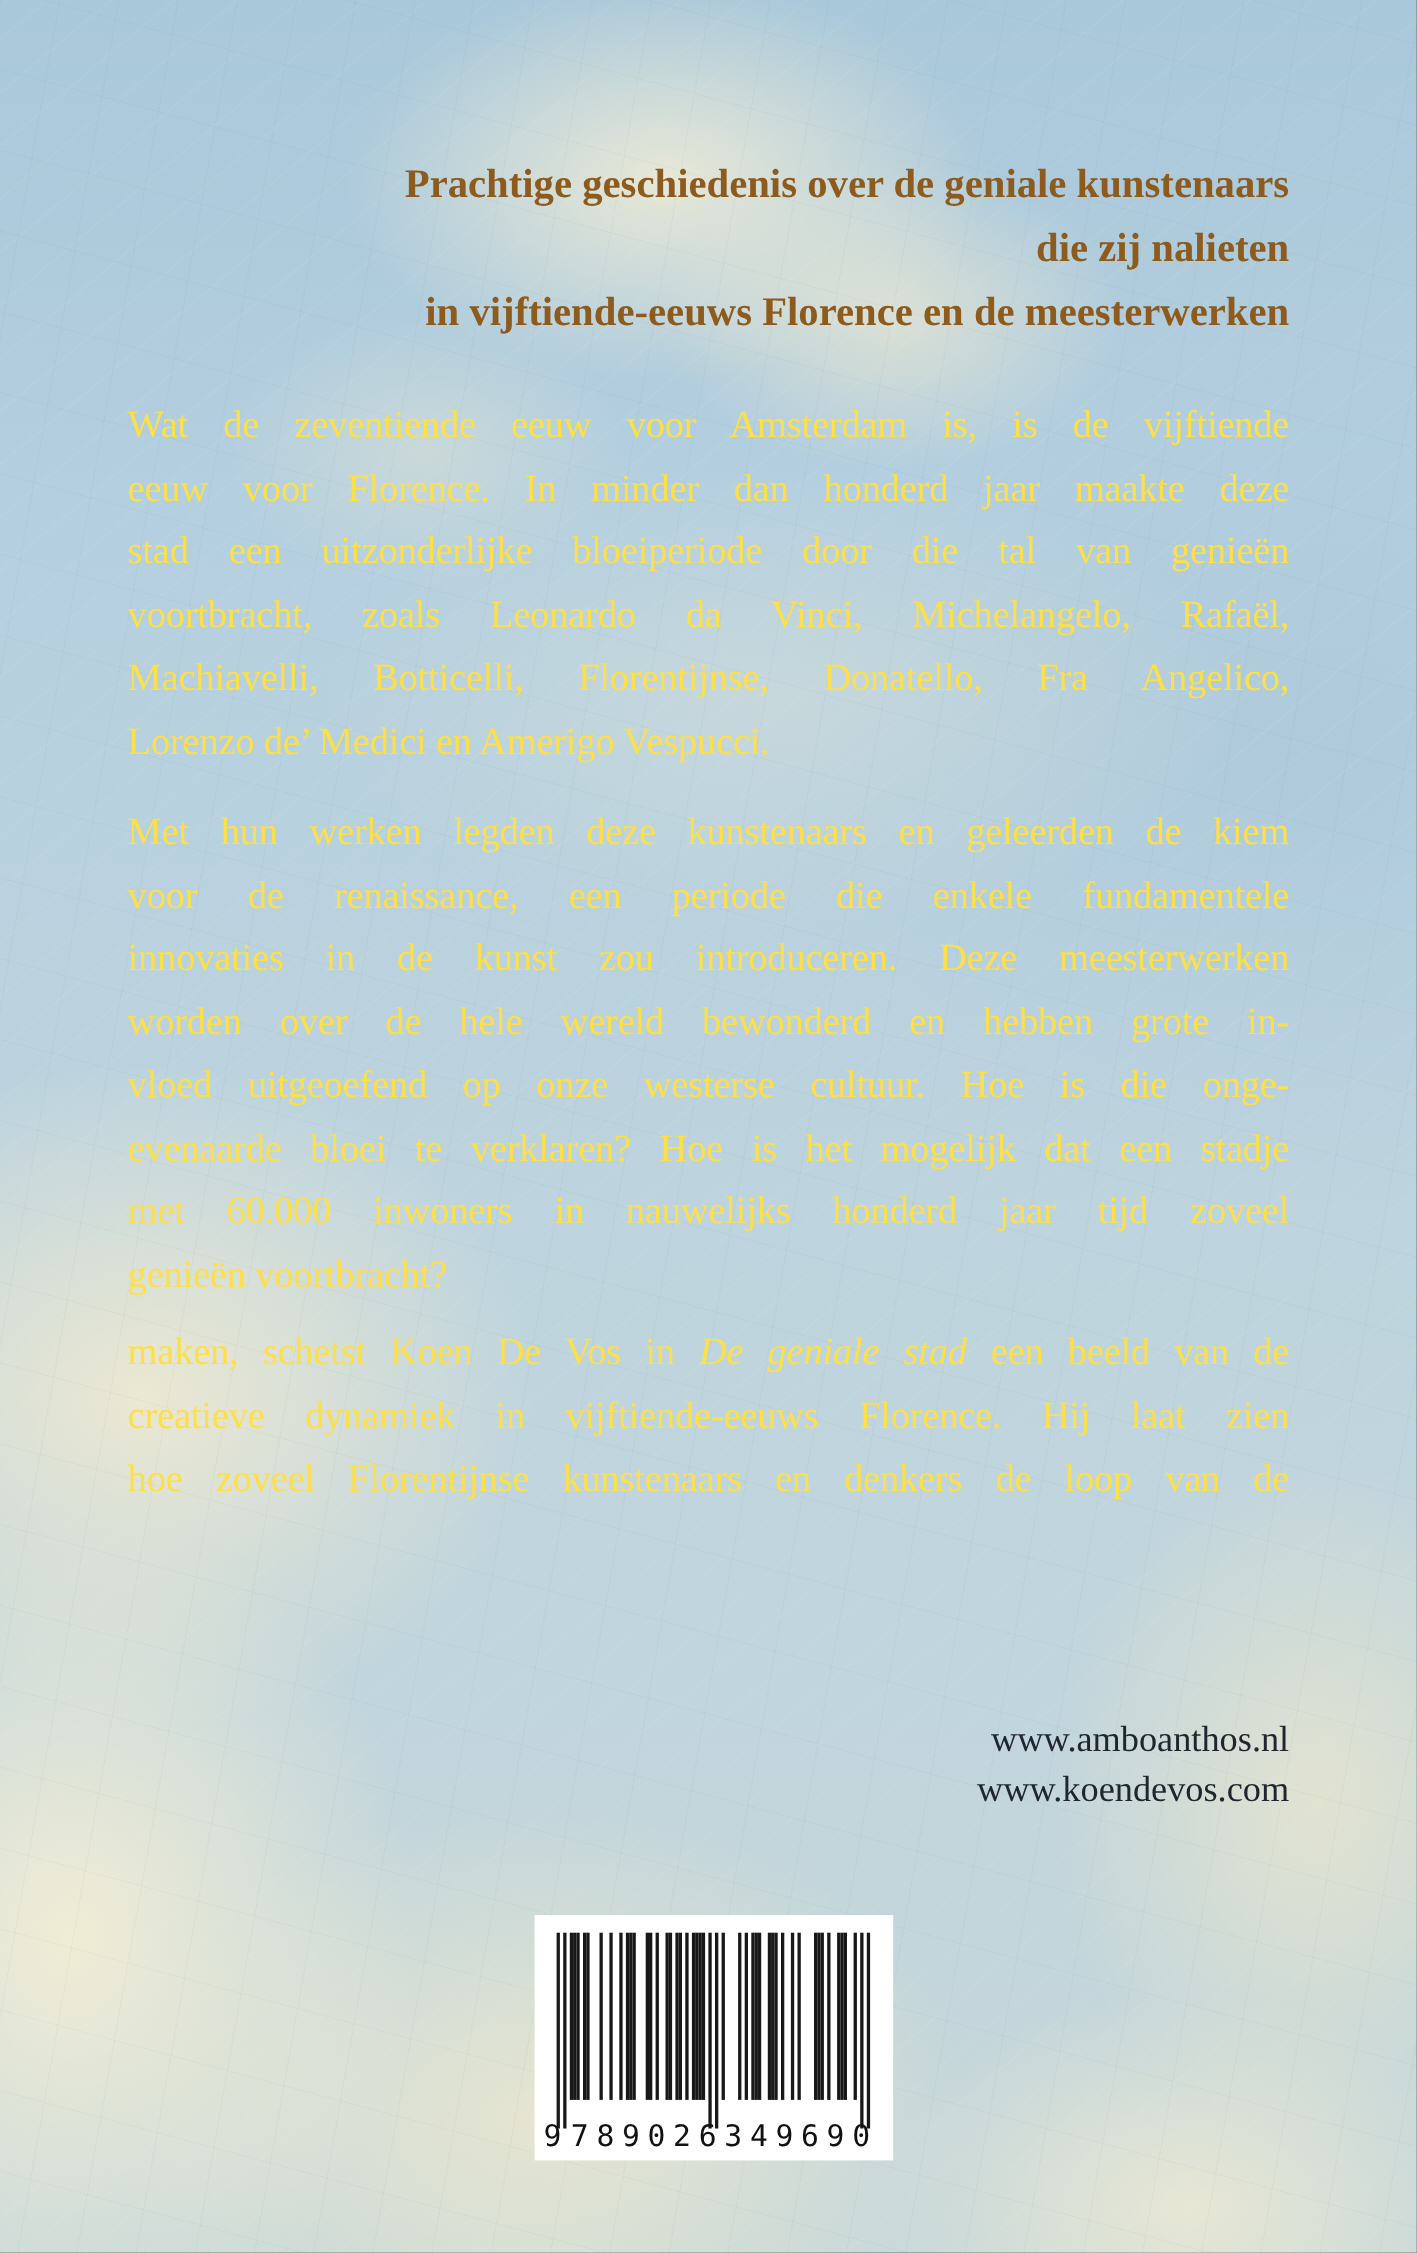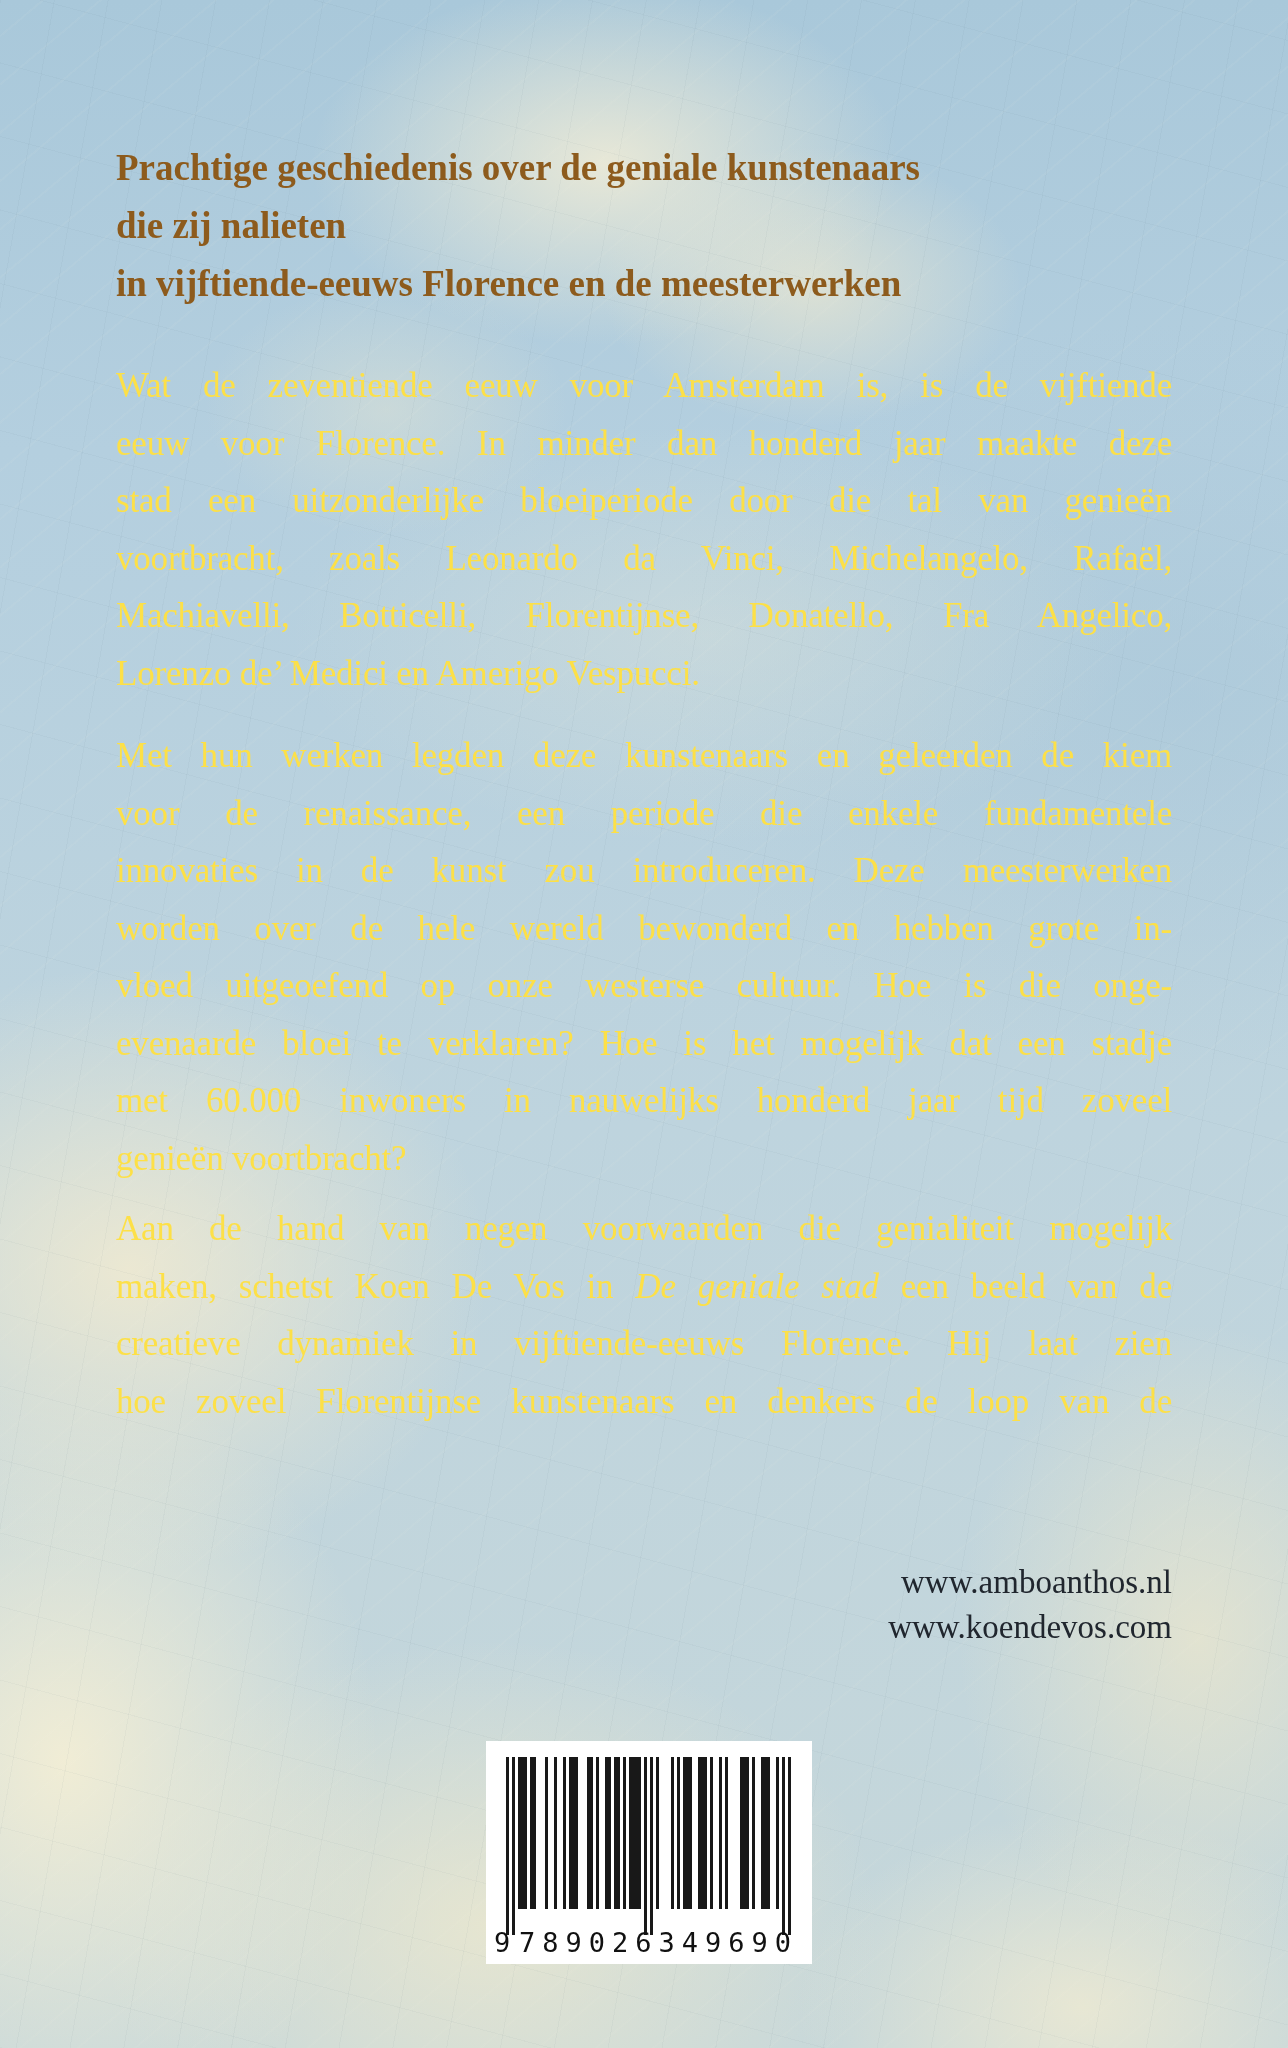--- a/index.html
+++ b/index.html
@@ -29,21 +29,21 @@
     position:absolute;inset:0;pointer-events:none;
     background:
       repeating-linear-gradient(100deg, rgba(70,95,110,.045) 0 1px, transparent 1px 53px),
       repeating-linear-gradient(15deg,  rgba(70,95,110,.040) 0 1px, transparent 1px 71px),
       repeating-linear-gradient(-40deg, rgba(245,242,225,.05) 0 2px, transparent 2px 37px);
   }
   .heading{
     position:absolute;left:116px;top:139px;width:1056px;
     margin:0;
     font-size:37px;line-height:58px;font-weight:bold;
-    text-align:left;
+    text-align:right;
     color:#8d5b1d;
   }
   .heading .hline{display:block;}
   .para{
     position:absolute;left:116px;width:1056px;
     font-size:35px;line-height:57.5px;
     letter-spacing:-0.2px;
     color:#fde047;
   }
   .p1{top:357px;}
@@ -106,21 +106,20 @@
       <div class="bline">Met hun werken legden deze kunstenaars en geleerden de kiem</div>
       <div class="bline">voor de renaissance, een periode die enkele fundamentele</div>
       <div class="bline">innovaties in de kunst zou introduceren. Deze meesterwerken</div>
       <div class="bline">worden over de hele wereld bewonderd en hebben grote in-</div>
       <div class="bline">vloed uitgeoefend op onze westerse cultuur. Hoe is die onge-</div>
       <div class="bline">evenaarde bloei te verklaren? Hoe is het mogelijk dat een stadje</div>
       <div class="bline">met 60.000 inwoners in nauwelijks honderd jaar tijd zoveel</div>
       <div class="bline last">genieën voortbracht?</div>
     </div>
   <div class="para p3">
-      <div class="bline">Aan de hand van negen voorwaarden die genialiteit mogelijk</div>
       <div class="bline">maken, schetst Koen De Vos in <em>De geniale stad</em> een beeld van de</div>
       <div class="bline">creatieve dynamiek in vijftiende-eeuws Florence. Hij laat zien</div>
       <div class="bline">hoe zoveel Florentijnse kunstenaars en denkers de loop van de</div>
     </div>
 
   <div class="urls">
     <div>www.amboanthos.nl</div>
     <div>www.koendevos.com</div>
   </div>
 

